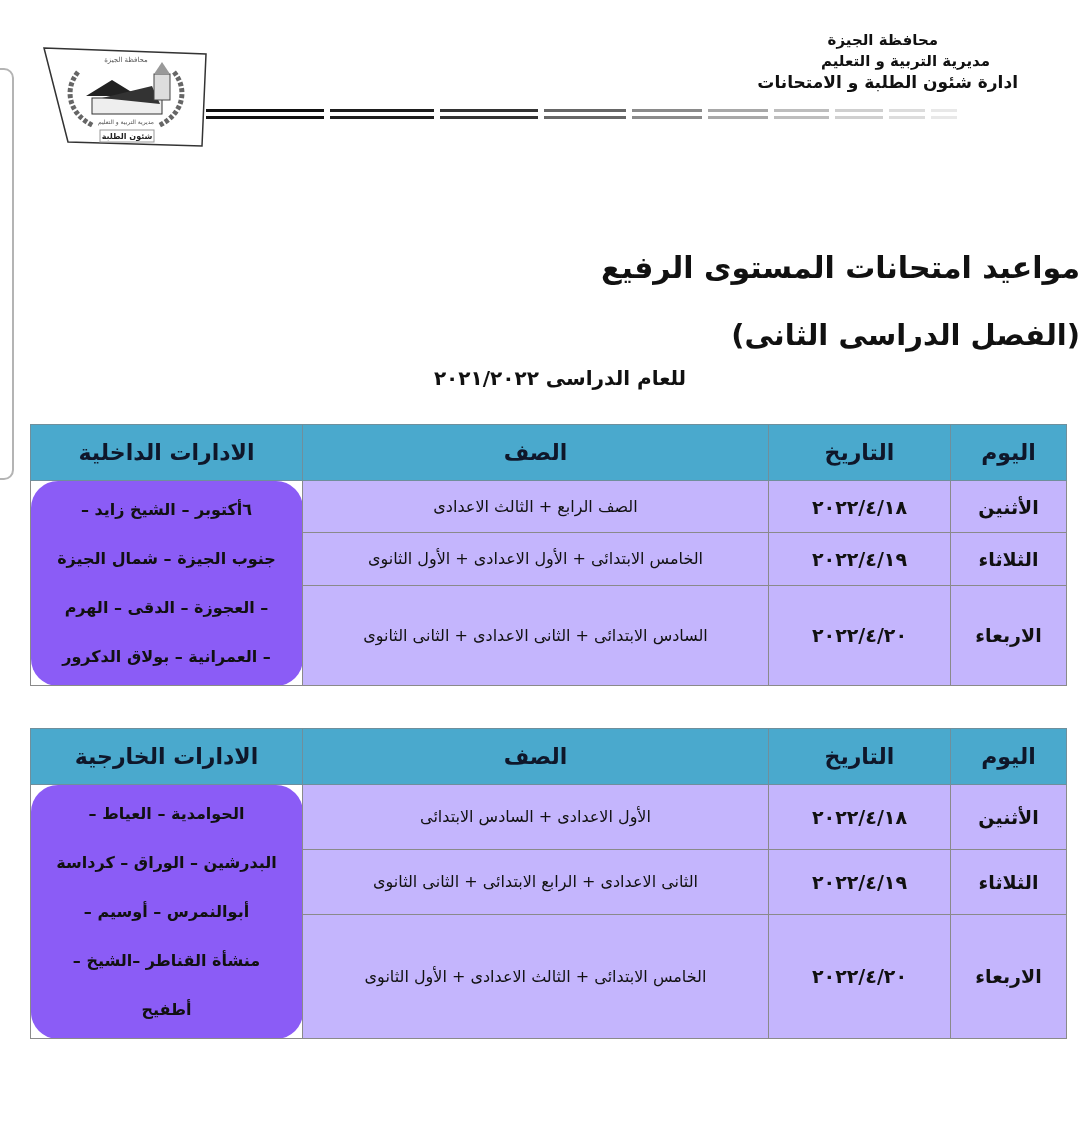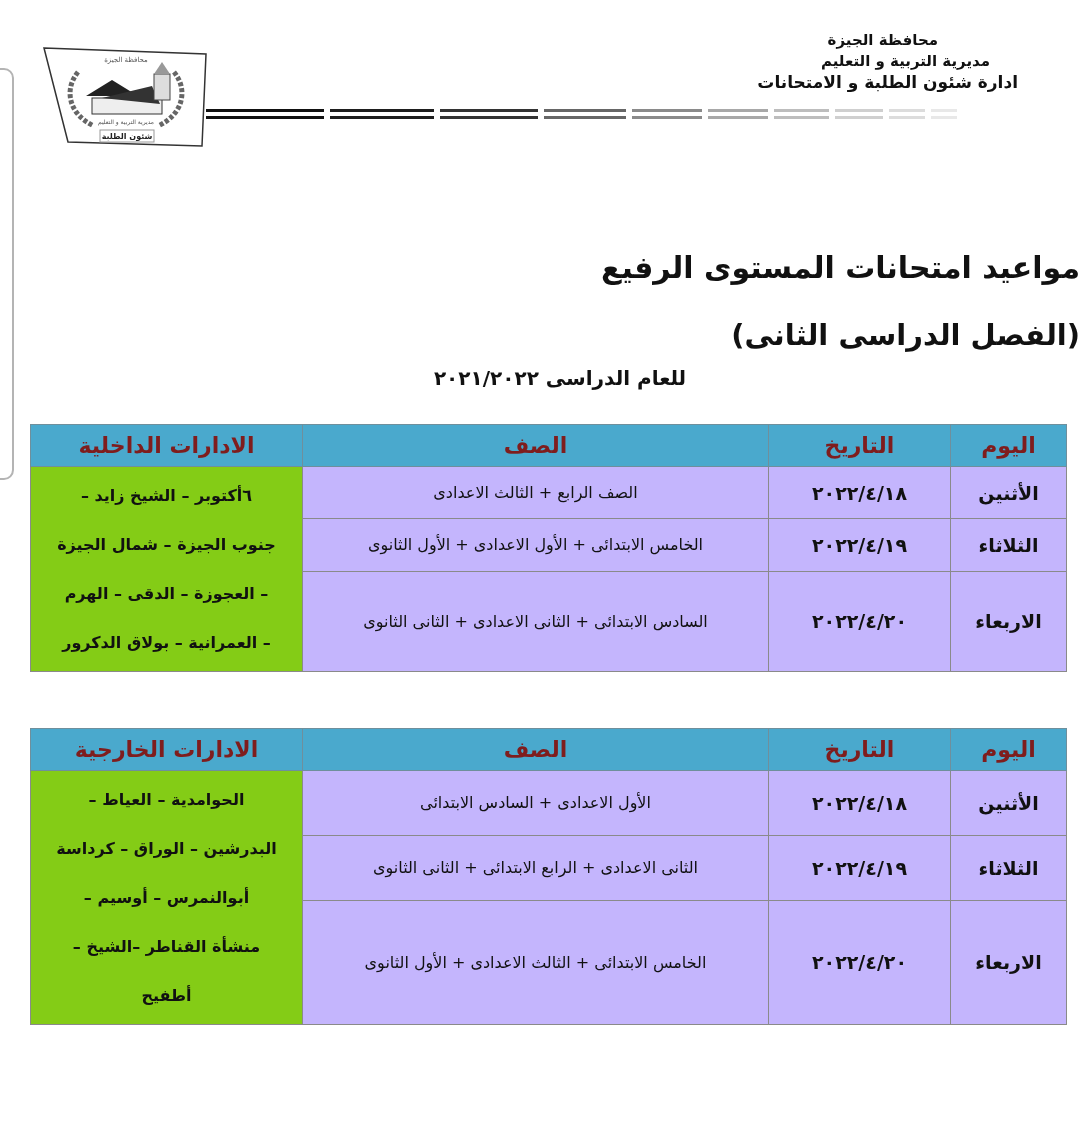--- a/index.html
+++ b/index.html
@@ -59,30 +59,30 @@
     .sched {
       position: absolute; left: 30px; width: 1036px;
       border-collapse: collapse; direction: rtl;
       table-layout: fixed;
     }
     .sched th, .sched td {
       border: 1.5px solid #8a8a8a;
       text-align: center; vertical-align: middle;
     }
     .sched th {
-      background: #4aa9cd; color: #7f1d1d;
-      font-size: 22px; font-weight: bold; height: 42px;
+      background: #4aa9cd; color: #0f172a;
+      font-size: 22px; font-weight: bold; height: 56px;
       border-color: #6f8f9c;
     }
     .sched td { background: #c4b5fd; font-size: 16px; }
     .sched td.day { font-size: 19px; font-weight: bold; }
     .sched td.date { font-size: 19px; font-weight: bold; letter-spacing: 3px; direction: ltr; text-align: center; }
     .sched td.admin {
-      background: #84cc16; font-weight: bold; font-size: 16px;
-      line-height: 25px; padding: 4px 22px;
+      background: #8b5cf6; font-weight: bold; font-size: 16px;
+      line-height: 25px; padding: 4px 22px; border-radius: 27px;
     }
     .sched td.admin span { display: block; line-height: 49px; }
     #t1 { top: 424px; }
     #t2 { top: 728px; }
     col.c-day { width: 116px; }
     col.c-date { width: 182px; }
     col.c-grade { width: 466px; }
     col.c-admin { width: 272px; }
   </style>
 </head>

